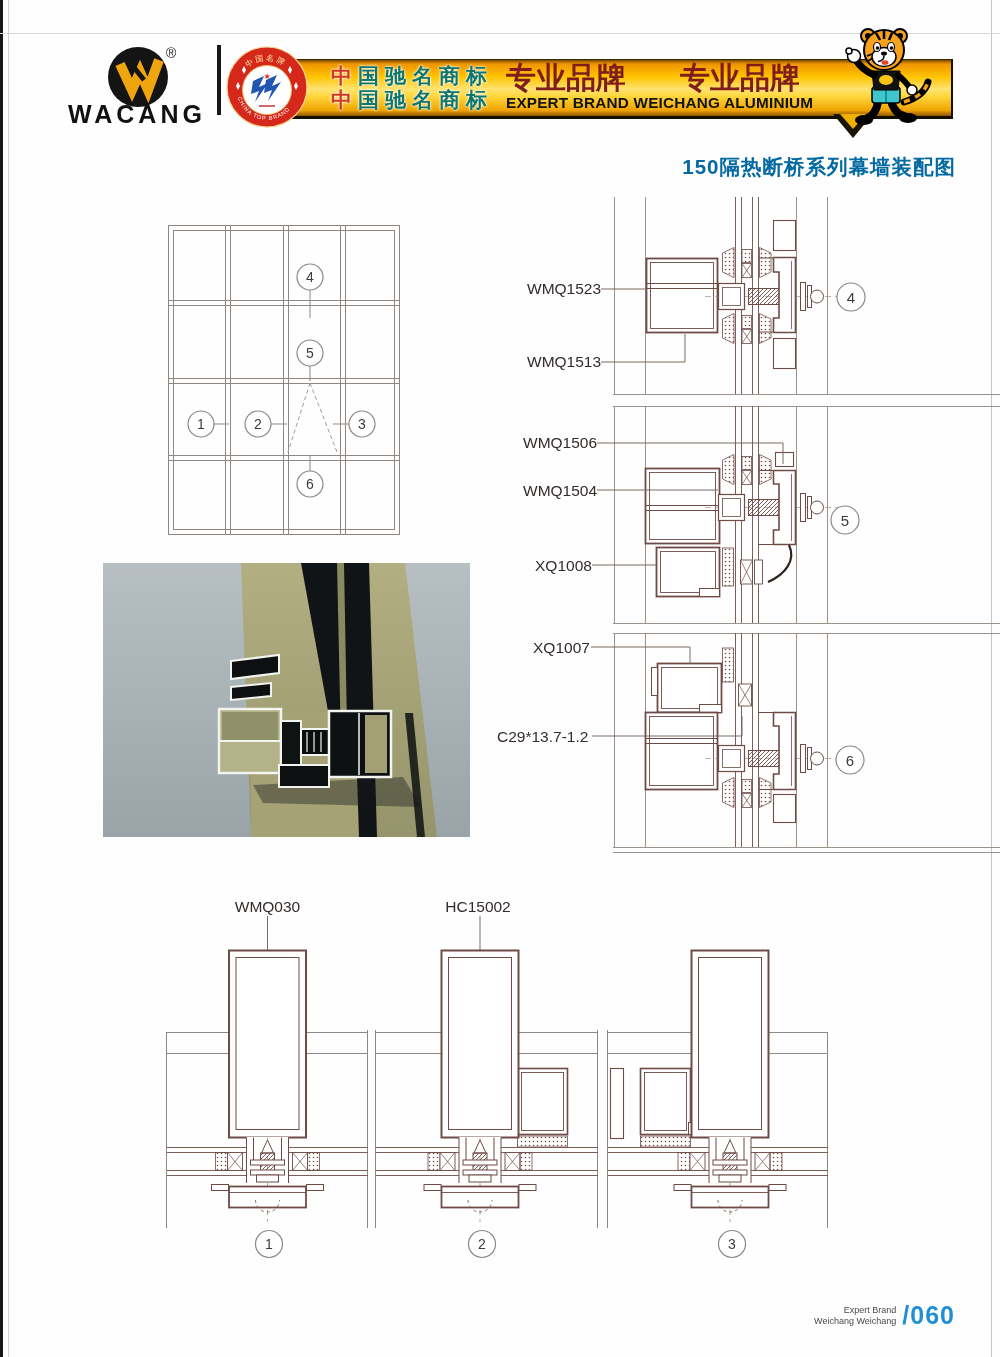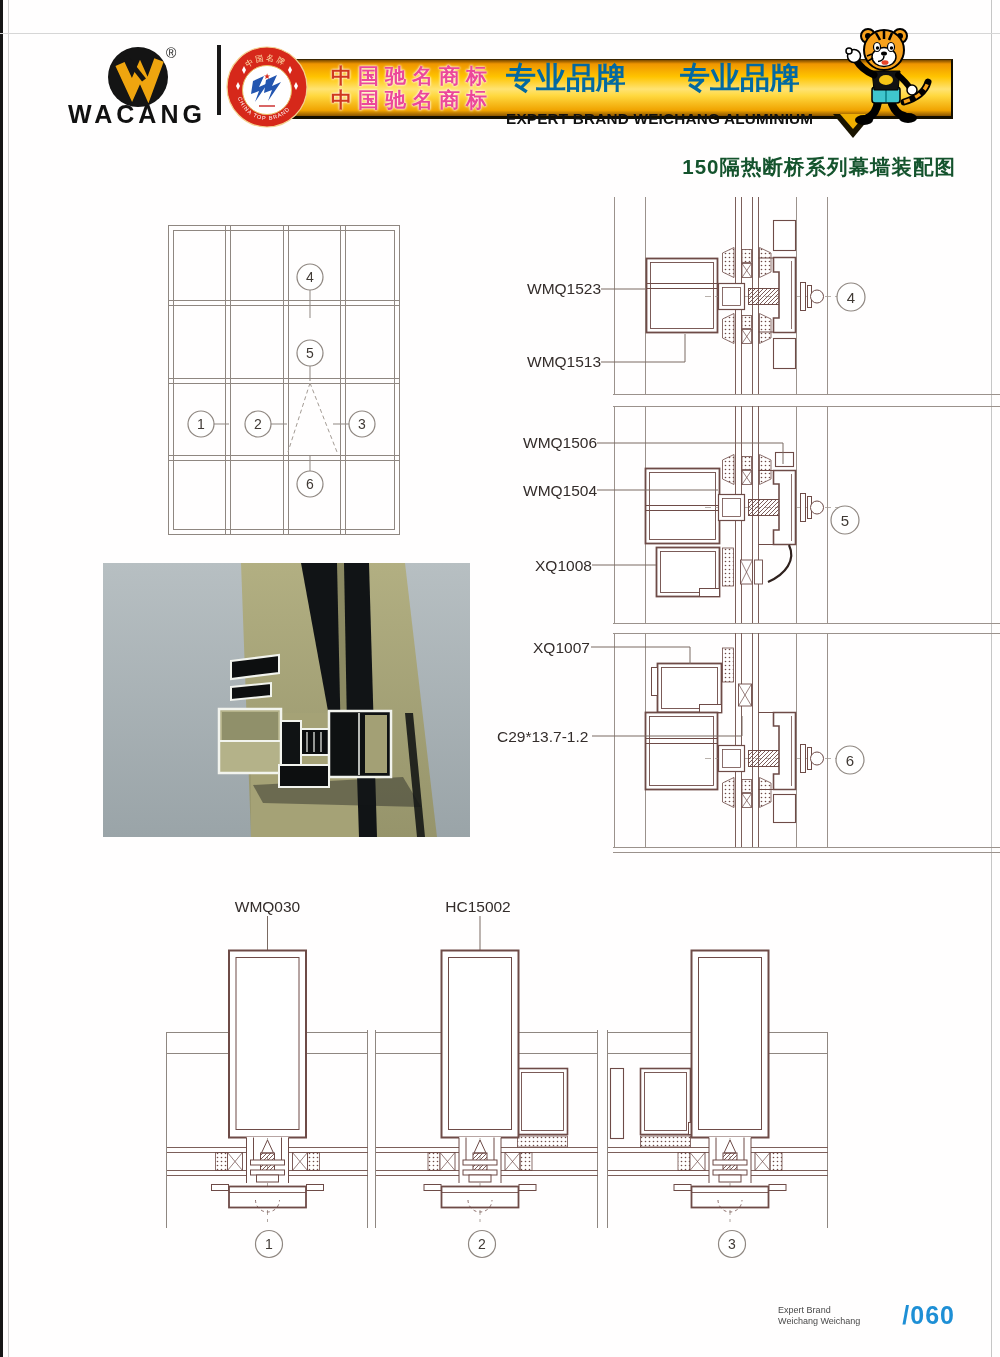--- a/index.html
+++ b/index.html
@@ -12,29 +12,29 @@
   .edge-right{left:991px;top:0;width:1px;height:1357px;background:#c6c6c6;}
   .edge-top{left:0;top:33px;width:1000px;height:1px;background:#d6d6d6;}
   
   .divider{left:217px;top:45px;width:4px;height:70px;background:#181818;}
   .banner{left:288px;top:59px;width:663px;height:56px;
     background:linear-gradient(180deg,#7a4a00 0%,#ef9500 7%,#ffc400 30%,#ffe373 52%,#ffd83e 64%,#f0a300 90%,#8a5500 100%);
     border-bottom:3px solid #140f00;border-right:2px solid #140f00;border-top:1px solid #3a2600;}
   .honor{left:331px;top:64px;width:185px;line-height:24px;font-weight:bold;font-size:21px;letter-spacing:6px;white-space:nowrap;
     text-shadow:0 0 2px #fff,0 0 3px #fff;}
   .honor .first{color:#d0391f;}
-  .honor .rest{color:#ec4899;}
+  .honor .rest{color:#0f766e;}
   .slogan{left:506px;top:61px;width:350px;}
-  .slogan-cn{display:flex;gap:54px;font-size:30px;font-weight:bold;color:#0369a1;line-height:33px;white-space:nowrap;}
-  .slogan-en{font-size:15.3px;font-weight:bold;color:#121212;letter-spacing:.2px;margin-top:16px;white-space:nowrap;}
-  .page-title{left:560px;top:153px;width:396px;text-align:right;font-size:20.5px;font-weight:bold;color:#14532d;letter-spacing:1px;}
+  .slogan-cn{display:flex;gap:54px;font-size:30px;font-weight:bold;color:#7f1d1d;line-height:33px;white-space:nowrap;}
+  .slogan-en{font-size:15.3px;font-weight:bold;color:#121212;letter-spacing:.2px;margin-top:0;white-space:nowrap;}
+  .page-title{left:560px;top:153px;width:396px;text-align:right;font-size:20.5px;font-weight:bold;color:#0369a1;letter-spacing:1px;}
   
   .footer{left:700px;top:1301px;width:255px;display:flex;justify-content:flex-end;align-items:center;gap:6px;}
-  .footer .small{font-size:9px;color:#4a4a4a;line-height:11px;}
-  .footer .pagenum{font-size:25px;font-weight:bold;color:#1e8fd5;letter-spacing:1px;margin-left:36px;}
+  .footer .small{text-align:right;font-size:9px;color:#4a4a4a;line-height:11px;}
+  .footer .pagenum{font-size:25px;font-weight:bold;color:#1e8fd5;letter-spacing:1px;}
   svg{display:block;}
   text{font-family:"Liberation Sans","DejaVu Sans",sans-serif;}
 </style>
 </head>
 <body>
 
 <div id="page">
 
   <div class="abs edge-left"></div>
   <div class="abs edge-left2"></div>

